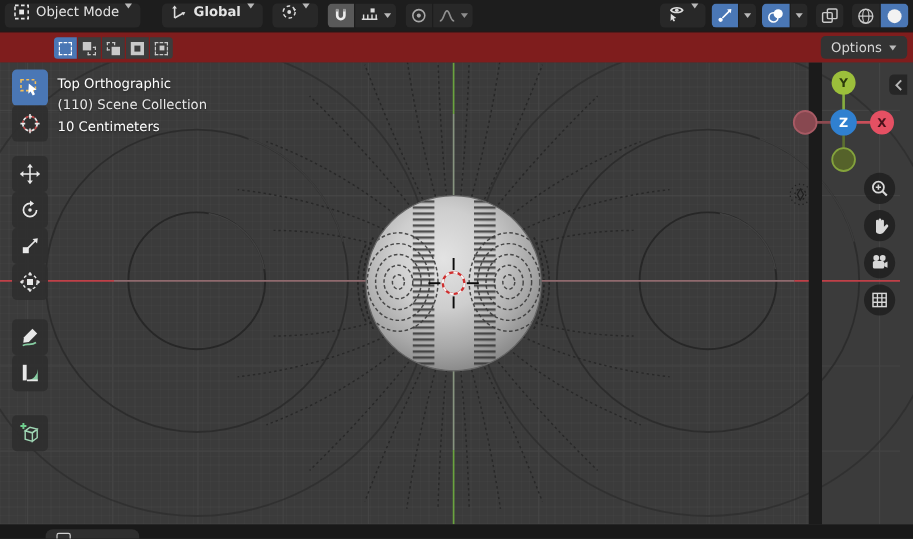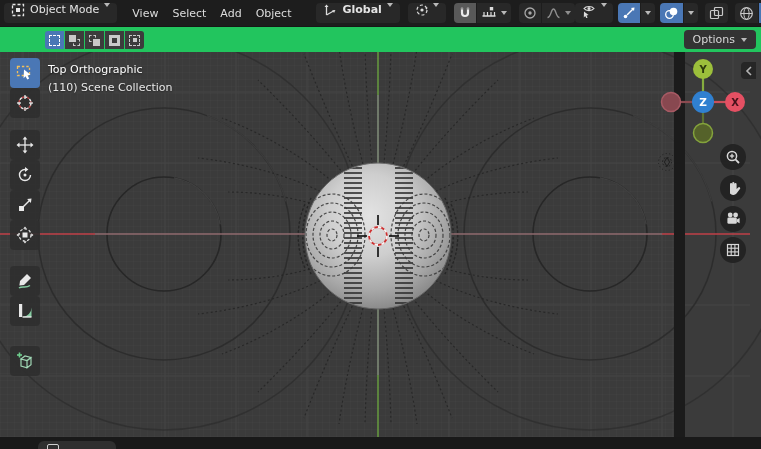--- a/index.html
+++ b/index.html
@@ -29,21 +29,21 @@
   .seg>.cell{height:20px;display:flex;align-items:center;justify-content:center;padding:0 4px;background:#282828;}
   .seg>.cell+.cell{margin-left:1px;}
   .cell.on{background:#4a77b5;}
   .cell.pressed{background:#595959;}
   .spacer{flex:1 1 0;min-width:0;}
   .ic{display:block;}
 
   
   .trow{
     position:absolute;top:26px;left:0;width:100%;height:26px;
-    background:#22c55e;z-index:29;border-top:1px solid #171717;text-decoration:underline;
+    background:#7f1d1d;z-index:29;border-top:1px solid #171717;text-decoration:underline;
   }
   .selmodes{position:absolute;left:45px;top:4px;display:flex;}
   .sm{width:19px;height:18px;background:#3c3c3c;display:flex;align-items:center;justify-content:center;margin-right:1px;}
   .sm:first-child{border-radius:3px 0 0 3px;}
   .sm:last-child{border-radius:0 3px 3px 0;margin-right:0;}
   .sm.on{background:#4a77b5;}
   .bx{width:11px;height:11px;position:relative;}
   .optbtn{
     position:absolute;right:5px;top:3px;height:19px;border-radius:4px;
     background:#333333;display:flex;align-items:center;gap:6px;padding:0 9px;color:#d8d8d8;
@@ -200,20 +200,21 @@
         <line x1="357" y1="184" x2="367" y2="184" stroke="#0a0a0a" stroke-width="1.6"></line>
         <line x1="389" y1="184" x2="399" y2="184" stroke="#0a0a0a" stroke-width="1.6"></line>
         <circle cx="378" cy="184" r="9" fill="none" stroke="#cf2f2f" stroke-width="1.8"></circle>
         <circle cx="378" cy="184" r="9" fill="none" stroke="#f4f4f4" stroke-width="1.8" stroke-dasharray="3.5 3.5"></circle>
       </g>
     </svg>
 
     <div class="overlaytext">
       <div class="txt">Top Orthographic</div>
       <div class="txt l2">(110) Scene Collection</div>
+      <div class="txt">10 Centimeters</div>
     </div>
 
     <div class="tools">
       <div class="tool on">
         <svg class="ic" width="18" height="18" viewBox="0 0 18 18">
           <rect x="1.5" y="2.5" width="12" height="9" fill="none" stroke="#f4c05a" stroke-width="1.3" stroke-dasharray="2.4 2"></rect>
           <path d="M8,5.5 l6.5,5.2 -3.1,0.5 1.8,3.4 -1.9,1 -1.8,-3.4 -1.9,2 z" fill="#ffffff"></path>
         </svg>
       </div>
       <div class="tool">
@@ -341,26 +342,20 @@
   <div class="hdr">
     <div class="hbtn">
       <svg class="ic" width="14" height="14" viewBox="0 0 14 14">
         <rect x="1.5" y="1.5" width="11" height="11" fill="none" stroke="#e6e6e6" stroke-width="1.3" stroke-dasharray="3 2"></rect>
         <rect x="5" y="5" width="4" height="4" fill="#e6e6e6"></rect>
       </svg>
       <span class="txt">Object Mode</span>
       <span class="chev"></span>
     </div>
 
-    <div class="menus">
-      <span class="menu">View</span>
-      <span class="menu">Select</span>
-      <span class="menu">Add</span>
-      <span class="menu">Object</span>
-    </div>
 
     <div class="hbtn" style="margin-left:18px;font-weight:bold;">
       <svg class="ic" width="14" height="14" viewBox="0 0 14 14">
         <line x1="3.5" y1="12" x2="3.5" y2="3.5" stroke="#dcdcdc" stroke-width="1.3"></line>
         <path d="M3.5,1.5 l-2,2.6 h4 z" fill="#dcdcdc"></path>
         <line x1="3.5" y1="12" x2="10.5" y2="8" stroke="#dcdcdc" stroke-width="1.3"></line>
         <path d="M12.4,7 l-3.2,0.3 1.9,2.6 z" fill="#dcdcdc"></path>
       </svg>
       <span class="txt">Global</span>
       <span class="chev"></span>

